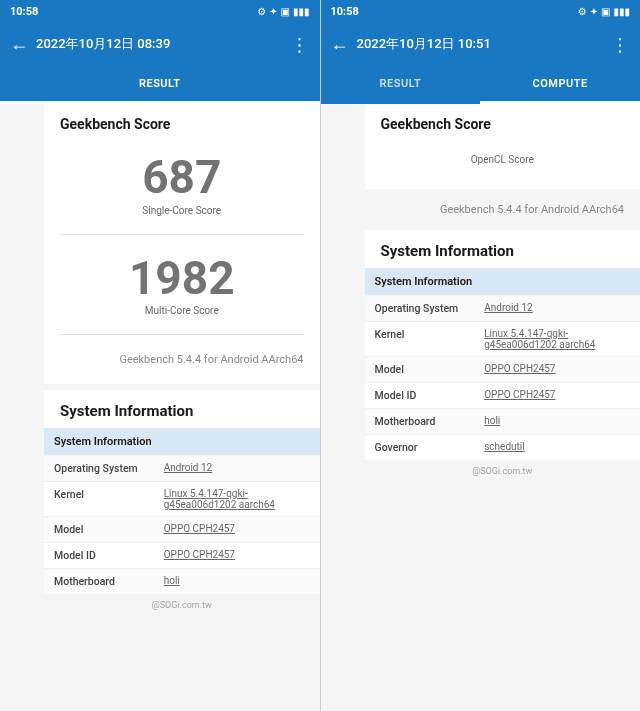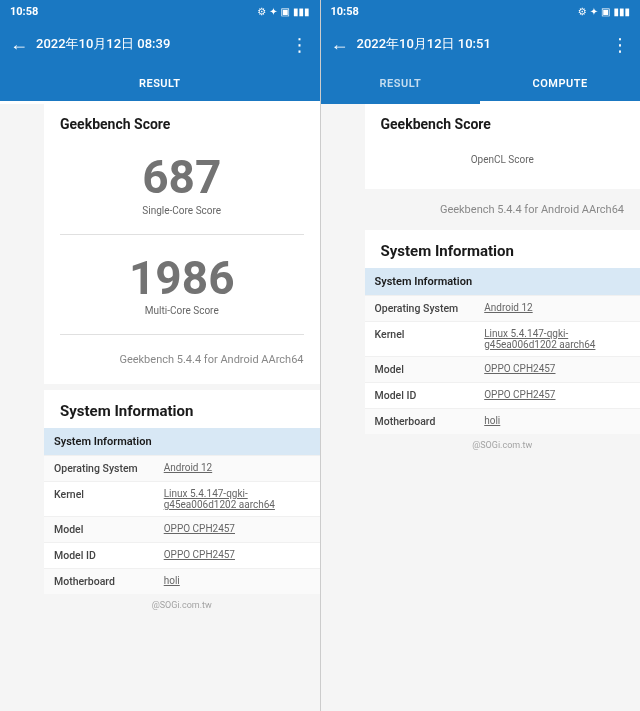--- a/index.html
+++ b/index.html
@@ -266,21 +266,21 @@
         <div class="section-title">Geekbench Score</div>
 
         <div class="score-block">
           <div class="score-number">687</div>
           <div class="score-label">Single-Core Score</div>
         </div>
 
         <div class="score-divider"></div>
 
         <div class="score-block">
-          <div class="score-number">1986</div>
+          <div class="score-number">1982</div>
           <div class="score-label">Multi-Core Score</div>
         </div>
 
         <div class="score-divider"></div>
         <div class="geekbench-version">Geekbench 5.4.4 for Android AArch64</div>
       </div>
 
       <div class="system-section">
         <div class="system-title">System Information</div>
         <table class="info-table">
@@ -373,20 +373,24 @@
             <td class="info-value">OPPO CPH2457</td>
           </tr>
           <tr class="info-row">
             <td class="info-label">Model ID</td>
             <td class="info-value">OPPO CPH2457</td>
           </tr>
           <tr class="info-row">
             <td class="info-label">Motherboard</td>
             <td class="info-value">holi</td>
           </tr>
+          <tr class="info-row">
+            <td class="info-label">Governor</td>
+            <td class="info-value">schedutil</td>
+          </tr>
         </tbody>
           </table>
       </div>
 
 
       <div class="sogi-watermark">@SOGi.com.tw</div>
     </div>
   </div>
 
 </div>

